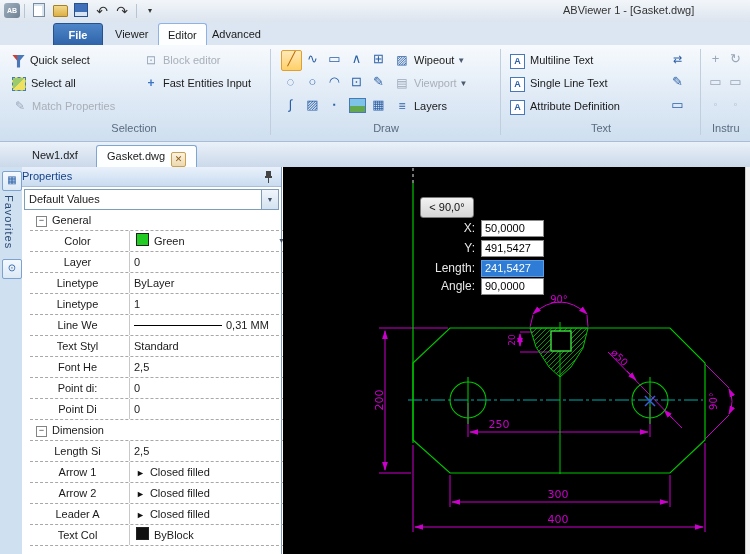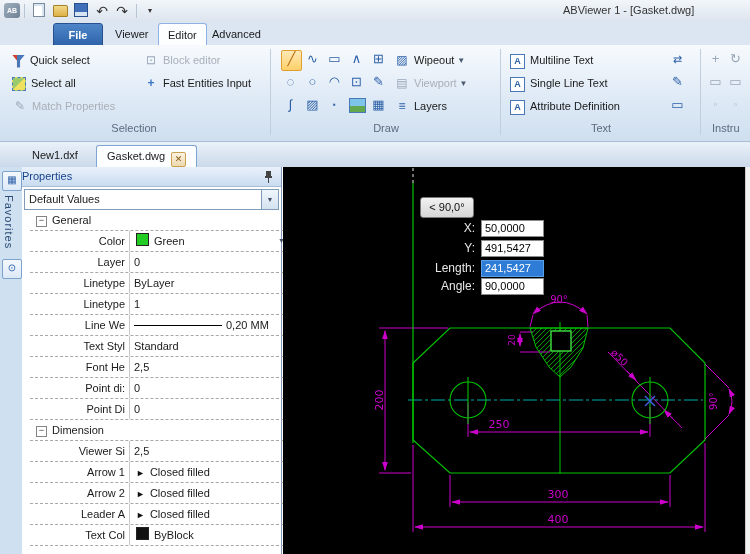--- a/index.html
+++ b/index.html
@@ -45,21 +45,21 @@
   
   .ppanel{position:absolute;left:22px;top:167px;width:260px;height:387px;background:#fff;border-right:1px solid #8098B8;box-sizing:border-box;}
   .phead{position:absolute;left:0;top:0;width:100%;height:19px;background:linear-gradient(#E9F1FB,#C9DCF0);border-bottom:1px solid #AABDD4;line-height:19px;}
   .phead .t{margin-left:0;color:#15428B;}
   .pin{position:absolute;right:8px;top:3px;color:#333;font-size:11px;}
   .combo{position:absolute;left:2px;top:22px;width:253px;height:19px;border:1px solid #7F9DB9;background:#fff;line-height:19px;}
   .combo .v{margin-left:4px;}
   .combo .btn{position:absolute;right:0;top:0;width:16px;height:100%;background:linear-gradient(#F0F6FC,#D4E2F0);border-left:1px solid #7F9DB9;text-align:center;font-size:7px;line-height:19px;color:#44536A;}
   .prows{position:absolute;left:8px;top:43px;width:259px;height:344px;overflow:hidden;}
   .prow{position:relative;height:21px;box-sizing:border-box;border-bottom:1px dashed #A8A8A8;line-height:20px;}
-  .plabel{position:absolute;left:0;top:0;width:100px;height:20px;text-align:right;padding-right:4px;overflow:hidden;white-space:nowrap;border-right:1px solid #C8C8C8;box-sizing:border-box;}
+  .plabel{position:absolute;left:0;top:0;width:100px;height:20px;text-align:center;padding-right:4px;overflow:hidden;white-space:nowrap;border-right:1px solid #C8C8C8;box-sizing:border-box;}
   .pvalue{position:absolute;left:104px;top:0;right:2px;height:20px;overflow:hidden;white-space:nowrap;}
   .minus{display:inline-block;width:9px;height:9px;border:1px solid #848484;line-height:7px;font-size:9px;text-align:center;margin:0 5px 0 6px;vertical-align:1px;color:#333;}
   .swatch{display:inline-block;width:11px;height:11px;border:1px solid #222;vertical-align:-1px;margin:0 5px 0 2px;}
   .pcaret{position:absolute;right:2px;top:0;font-size:7px;color:#44536A;}
   .lwline{display:inline-block;width:88px;height:1px;background:#000;vertical-align:3px;margin-right:4px;}
   .arricon{font-size:9px;margin:0 5px 0 2px;color:#111;}
   
   .canvas{position:absolute;left:283px;top:167px;width:462px;height:387px;background:#000;overflow:hidden;}
   .rstrip{position:absolute;left:745px;top:167px;width:5px;height:387px;background:#F2F2F2;border-left:1px solid #CCC;box-sizing:border-box;}
   .chip{position:absolute;left:137px;top:30px;width:52px;height:19px;background:linear-gradient(#F2F2F2,#D6D6D6);border:1px solid #787878;border-radius:3px;color:#111;text-align:center;line-height:19px;font-size:11px;}
@@ -184,41 +184,41 @@
         <div class="prow">
           <div class="plabel">Linetype</div>
           <div class="pvalue">ByLayer</div>
         </div>
         <div class="prow">
           <div class="plabel">Linetype</div>
           <div class="pvalue">1</div>
         </div>
         <div class="prow">
           <div class="plabel">Line We</div>
-          <div class="pvalue"><span class="lwline"></span><span>0,20 MM</span></div>
+          <div class="pvalue"><span class="lwline"></span><span>0,31 MM</span></div>
         </div>
         <div class="prow">
           <div class="plabel">Text Styl</div>
           <div class="pvalue">Standard</div>
         </div>
         <div class="prow">
           <div class="plabel">Font He</div>
           <div class="pvalue">2,5</div>
         </div>
         <div class="prow">
           <div class="plabel">Point di:</div>
           <div class="pvalue">0</div>
         </div>
         <div class="prow">
           <div class="plabel">Point Di</div>
           <div class="pvalue">0</div>
         </div>
         <div class="prow"><span class="minus">−</span><span>Dimension</span></div>
         <div class="prow">
-          <div class="plabel">Viewer Si</div>
+          <div class="plabel">Length Si</div>
           <div class="pvalue">2,5</div>
         </div>
         <div class="prow">
           <div class="plabel">Arrow 1</div>
           <div class="pvalue"><span class="arricon">►</span><span>Closed filled</span></div>
         </div>
         <div class="prow">
           <div class="plabel">Arrow 2</div>
           <div class="pvalue"><span class="arricon">►</span><span>Closed filled</span></div>
         </div>

